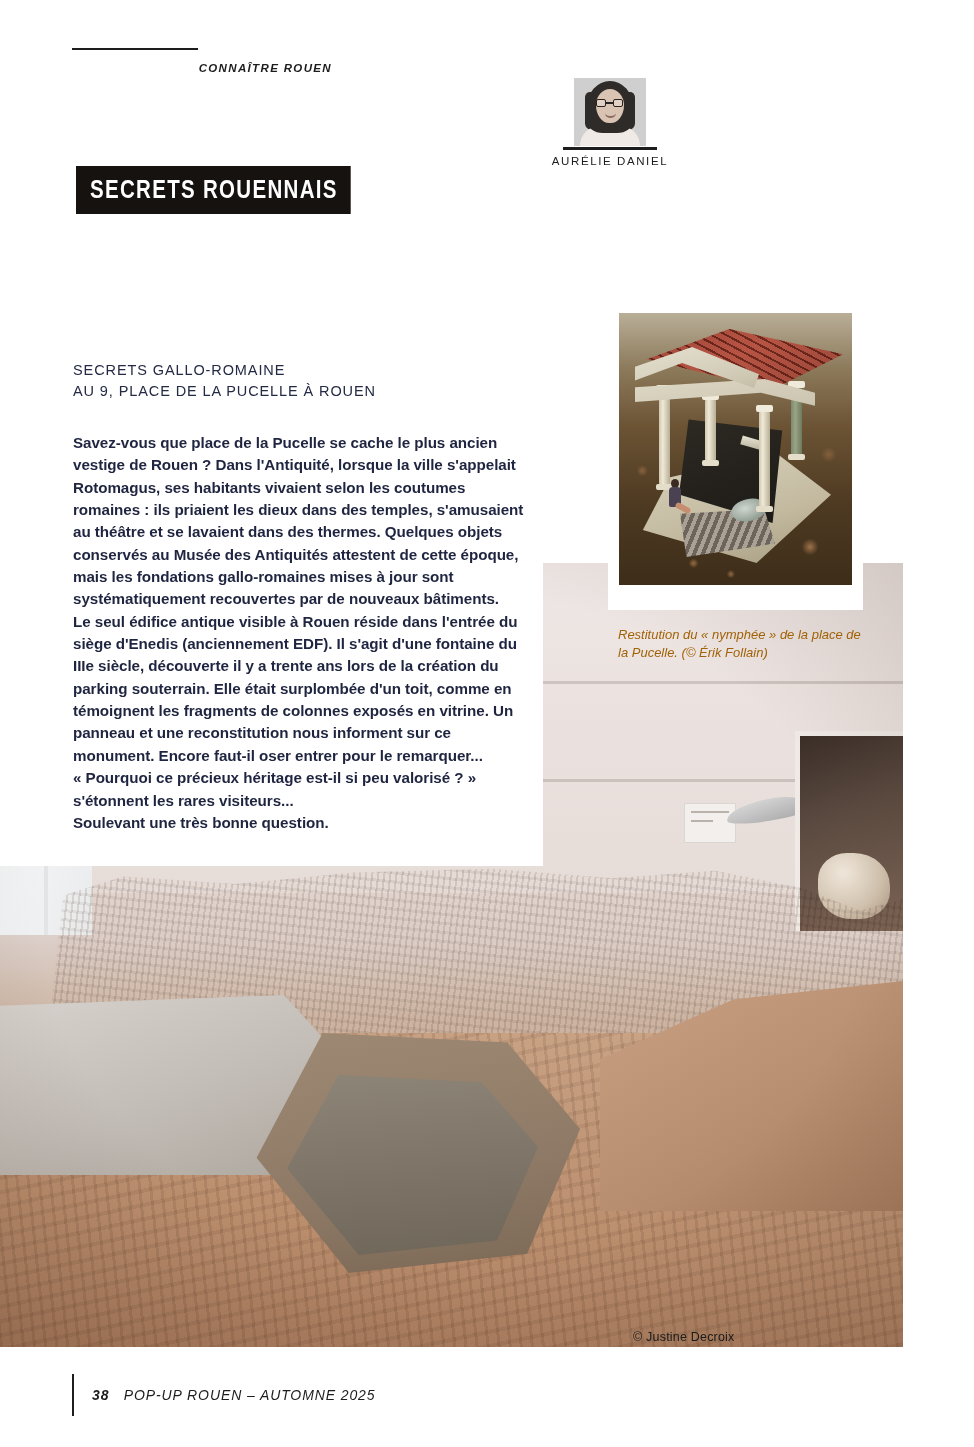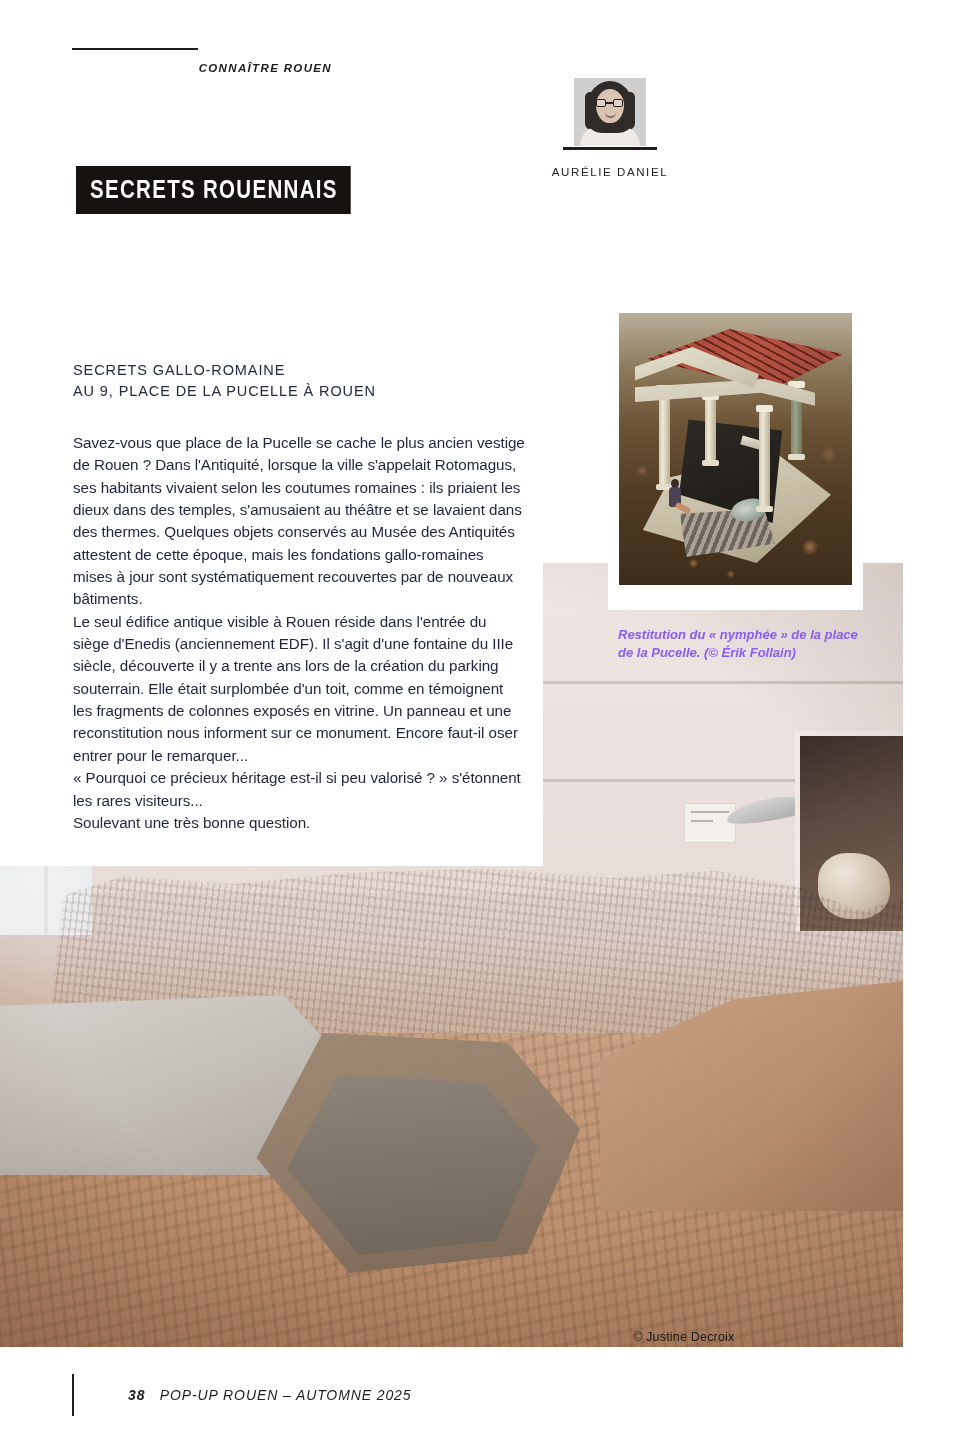--- a/index.html
+++ b/index.html
@@ -59,21 +59,21 @@
     position:absolute; left:6px; bottom:0; width:60px; height:20px;
     background:#efeae6; border-radius:26px 26px 0 0;
   }
   #author-photo .hairL, #author-photo .hairR {
     position:absolute; top:14px; width:13px; height:38px; background:#2e2b29;
   }
   #author-photo .hairL { left:11px; border-radius:7px 3px 9px 9px; }
   #author-photo .hairR { left:48px; border-radius:3px 7px 9px 9px; }
   #author-rule { width:94px; height:2.5px; background:#1d1d1d; margin:1px auto 0; }
   #author-name {
-    margin-top:16px; font-size:11.5px; letter-spacing:1.6px; color:#1d1d1d; font-weight:400;
+    margin-top:5px; font-size:11.5px; letter-spacing:1.6px; color:#1d1d1d; font-weight:400;
   }
 
   
   #kicker {
     position:absolute; left:76px; top:166px;
     background:#16120f; color:#ffffff;
     padding:9px 16px 10px 17px;
     font-size:25px; font-weight:700; letter-spacing:1.6px;
     font-family:"Liberation Sans Narrow","Liberation Sans", sans-serif;
     transform:scaleX(.82); transform-origin:left center;
@@ -205,21 +205,21 @@
     position:absolute; left:633px; top:1330px;
     font-size:12.5px; color:#1b1b1b; letter-spacing:.2px;
   }
 
   
   #text-panel {
     position:absolute; left:0; top:563px; width:543px; height:303px; background:#ffffff;
   }
   #body-copy {
     position:absolute; left:73px; top:432px; width:452px;
-    font-size:15.2px; line-height:1.47; color:#1f2540; font-weight:400;
+    font-size:15.2px; line-height:1.47; color:#1f2540; font-weight:700;
     letter-spacing:-.05px;
   }
   #body-copy p { margin:0; }
 
   
   #nymphee-frame {
     position:absolute; left:608px; top:302px; width:255px; height:308px;
     background:#ffffff; padding:11px 11px 0 11px;
   }
   #nymphee-img {
@@ -307,26 +307,26 @@
     border-radius:50%;
     transform:rotate(-12deg);
   }
   #nymphee-img .spout {
     position:absolute; left:122px; top:126px; width:26px; height:9px;
     background:linear-gradient(170deg,#e7e2d2,#b9b2a0);
     transform:rotate(16deg);
   }
   #caption {
     position:absolute; left:618px; top:626px; width:250px;
-    font-size:13px; line-height:1.42; font-style:italic; font-weight:700;
-    color:#8b5cf6;
-  }
-
-  
-  #footer { position:absolute; left:72px; top:1374px; height:42px; display:flex; align-items:center;gap:36px; }
+    font-size:13px; line-height:1.42; font-style:italic; font-weight:400;
+    color:#a16207;
+  }
+
+  
+  #footer { position:absolute; left:72px; top:1374px; height:42px; display:flex; align-items:center; }
   #footer .vrule { width:2px; height:42px; background:#1d1d1d; }
   #footer .text {
     margin-left:18px; font-size:14px; font-style:italic; letter-spacing:.9px; color:#1d1d1d;
   }
   #footer .page-no { font-weight:700; font-style:italic; }
 </style>
 </head>
 <body>
 
 <div id="running-head">

